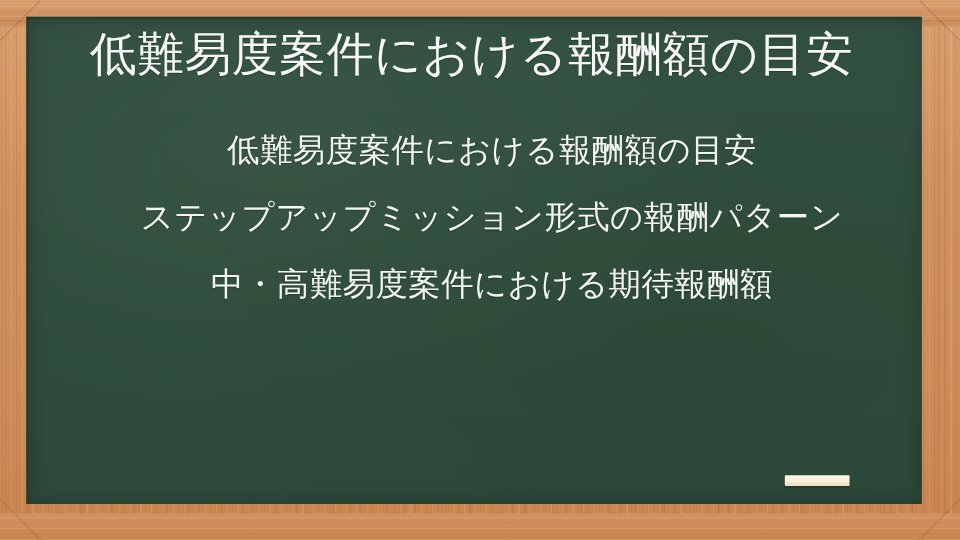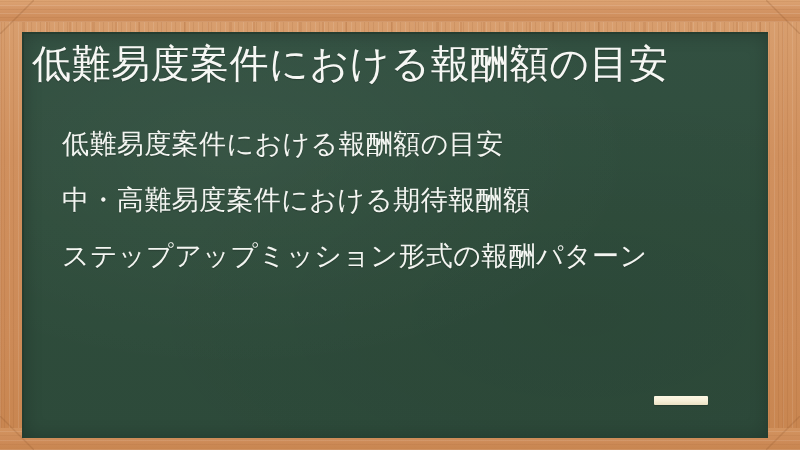--- a/index.html
+++ b/index.html
@@ -88,33 +88,34 @@
     background: linear-gradient(225deg, rgba(255,255,255,0.00) 0 48%, rgba(120,68,30,0.20) 49% 51%, rgba(255,255,255,0.00) 52% 100%); }
   .miter-bl { bottom: 0; left: 0;
     background: linear-gradient(45deg, rgba(255,255,255,0.00) 0 48%, rgba(120,68,30,0.18) 49% 51%, rgba(255,255,255,0.00) 52% 100%); }
   .miter-br { bottom: 0; right: 0;
     background: linear-gradient(315deg, rgba(255,255,255,0.00) 0 48%, rgba(120,68,30,0.18) 49% 51%, rgba(255,255,255,0.00) 52% 100%); }
 
   
   .board {
     position: absolute;
     left: 22px;
-    top: 32px;
+    top: 14px;
     width: 746px;
     height: 406px;
     box-sizing: border-box;
     background-color: #2f4d3c;
     background-image:
       radial-gradient(ellipse at 28% 30%, rgba(255,255,255,0.035) 0%, rgba(255,255,255,0) 55%),
       radial-gradient(ellipse at 75% 70%, rgba(0,0,0,0.05) 0%, rgba(0,0,0,0) 60%),
       linear-gradient(180deg, #325041 0%, #2f4d3c 45%, #2d4a3a 100%);
     border-left: 2px solid #253d30;
     border-top: 2px solid #253d30;
     box-shadow: inset 0 0 18px rgba(0,0,0,0.22);
     overflow: hidden;
+    text-align: center;
   }
 
   .board-inner {
     position: absolute;
     inset: 0;
     padding: 0;
   }
 
   
   .board-title {
@@ -177,22 +178,22 @@
   <div class="miter miter-bl"></div>
   <div class="miter miter-br"></div>
 
   <div class="board">
     <div class="board-inner">
 
       <div class="board-title">低難易度案件における報酬額の目安</div>
 
       <ul class="topic-list">
         <li class="topic-item">低難易度案件における報酬額の目安</li>
+        <li class="topic-item">ステップアップミッション形式の報酬パターン</li>
         <li class="topic-item">中・高難易度案件における期待報酬額</li>
-        <li class="topic-item">ステップアップミッション形式の報酬パターン</li>
       </ul>
 
     </div>
   </div>
 
   <div class="chalk-stick"></div>
 
 </div>
 
 </body></html>

